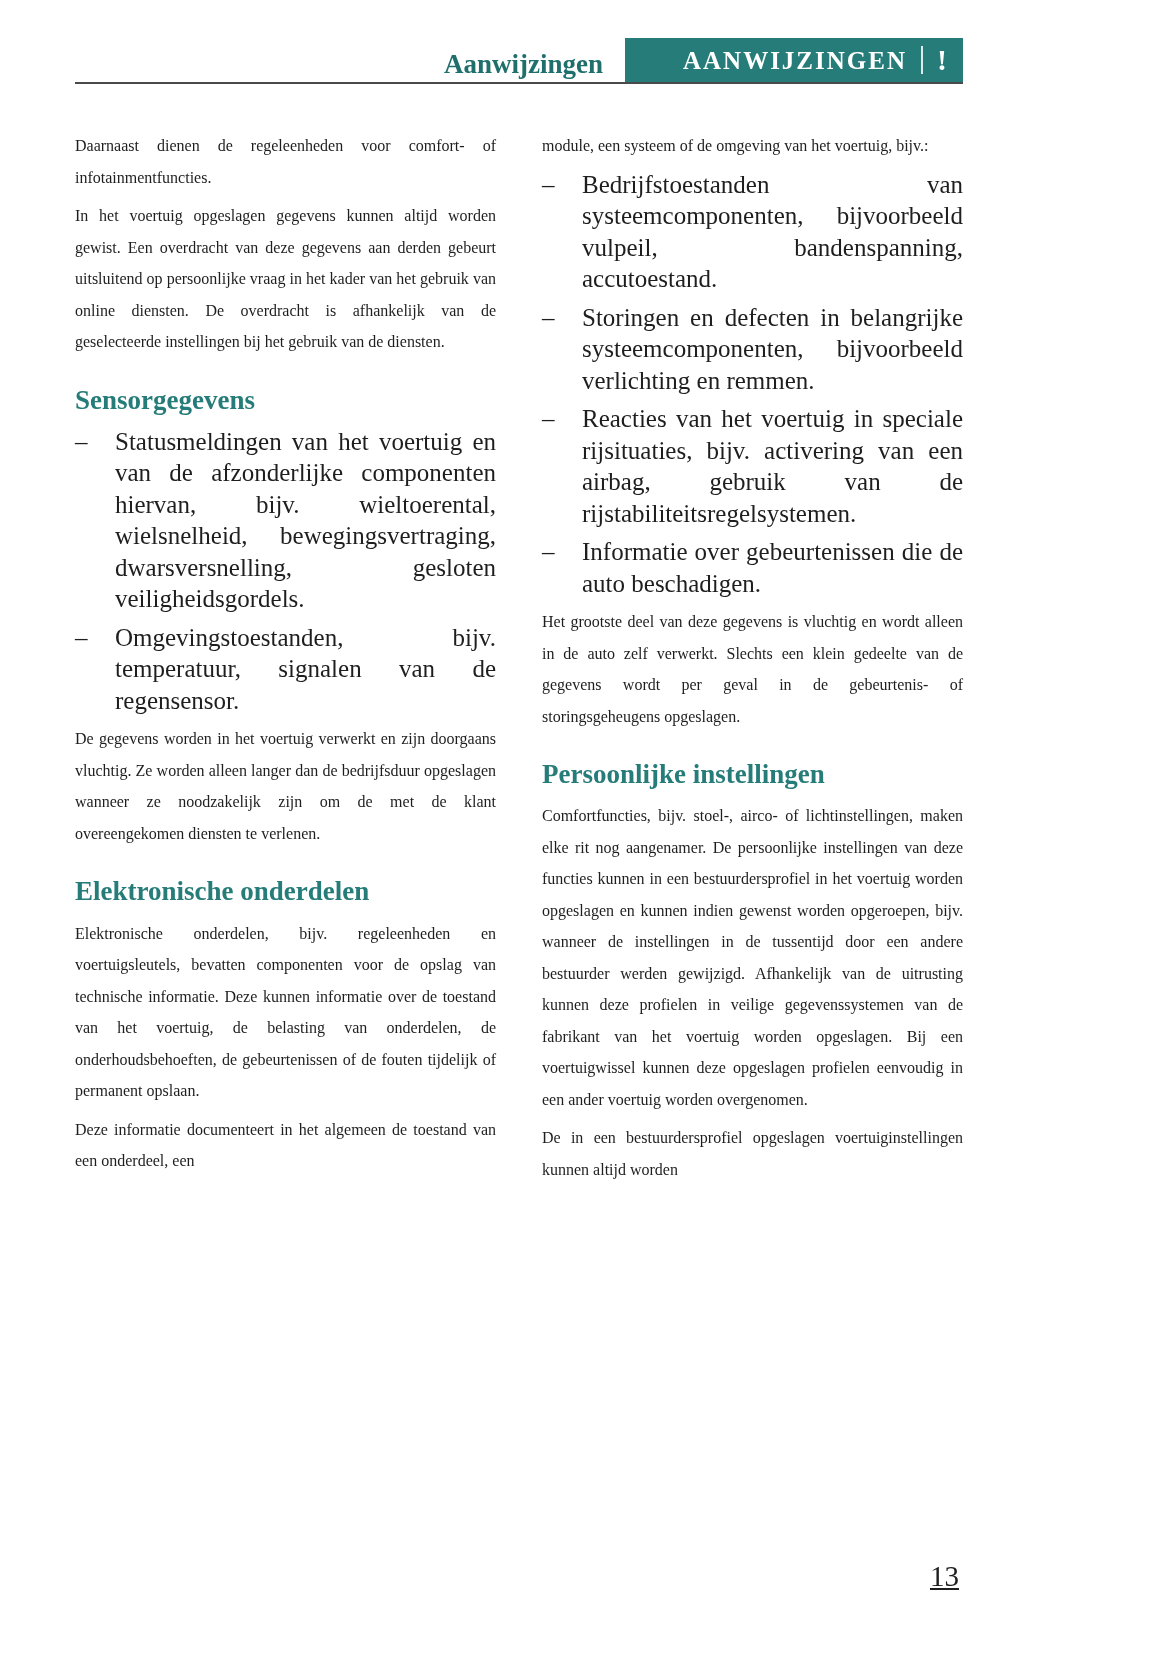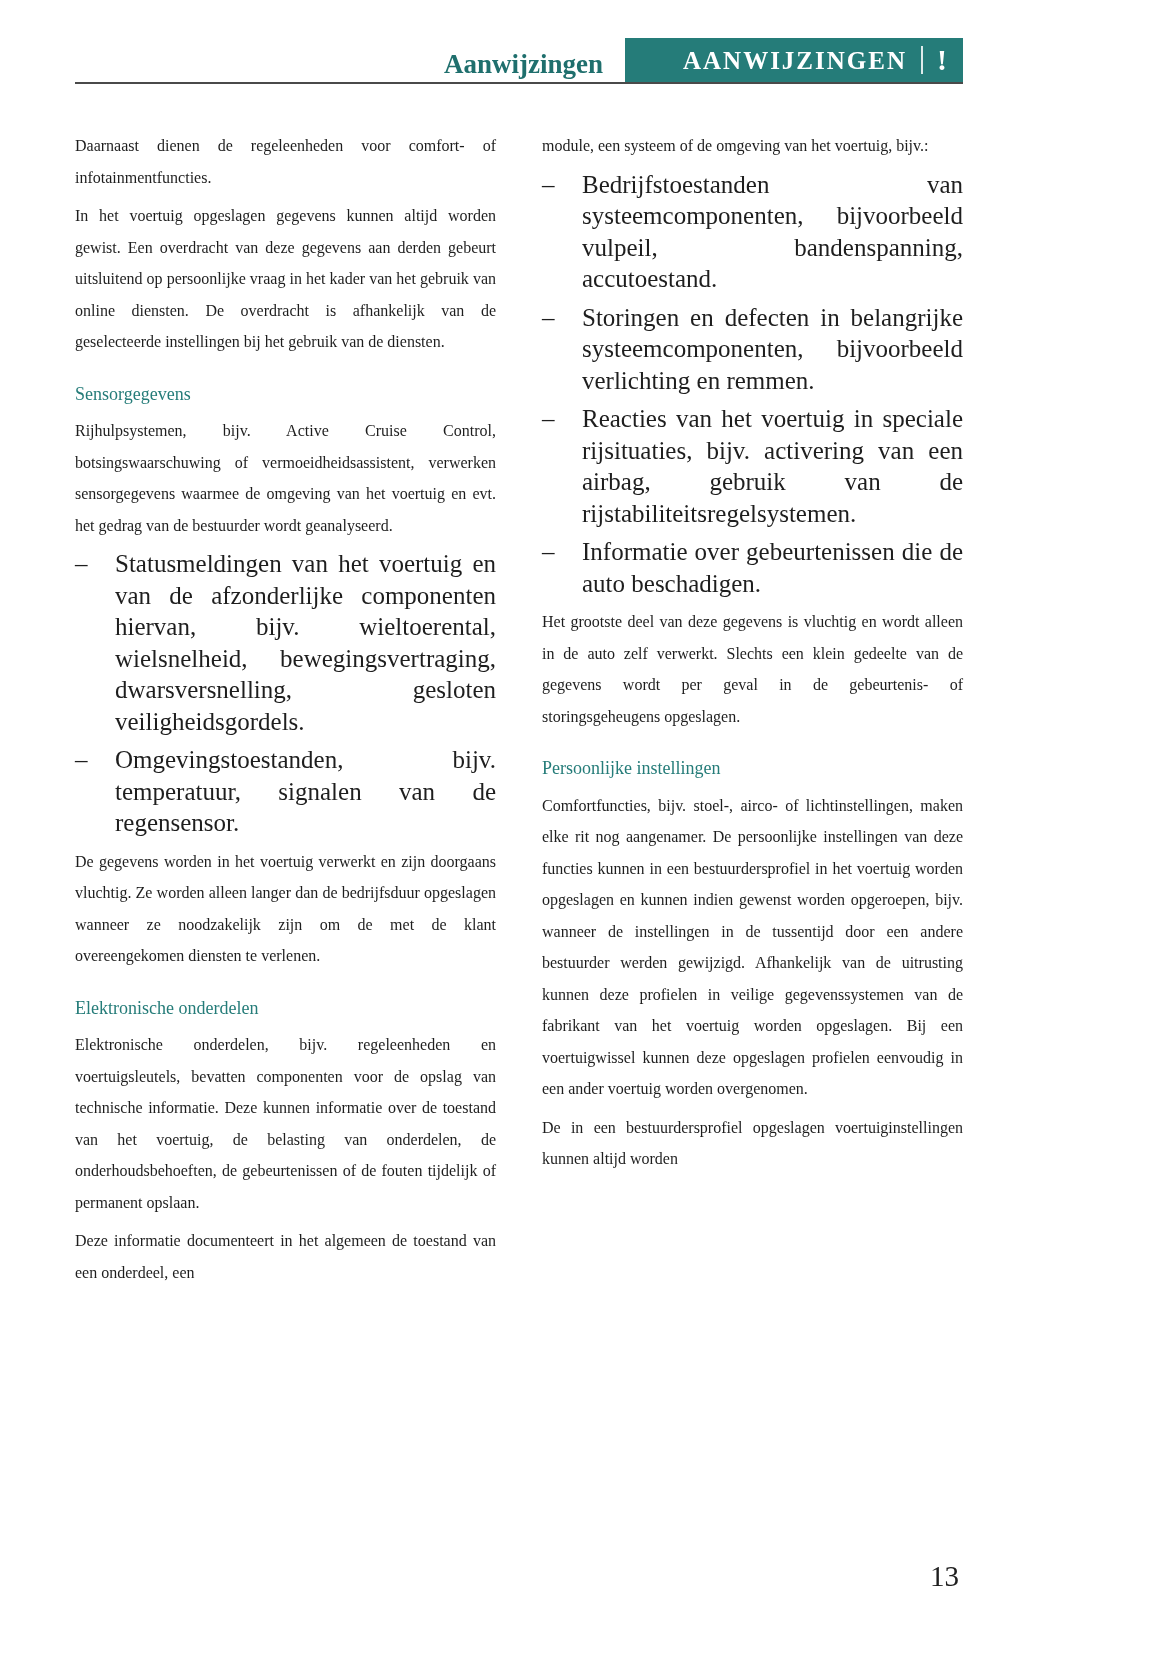--- a/index.html
+++ b/index.html
@@ -69,23 +69,23 @@
   }
   .col { flex: 1 1 0; min-width: 0; }
   .para {
     font-size: 16px;
     line-height: 31.5px;
     text-align: justify;
     hyphens: auto;
     margin-bottom: 7px;
   }
   .heading {
-    font-size: 18px;
+    font-size: 27px;
     line-height: 1.2;
-    font-weight: normal;
+    font-weight: bold;
     color: #257c79;
     margin-top: 26px;
     margin-bottom: 10px;
   }
   .bullet {
     display: flex;
     margin-bottom: 7px;
   }
   .bullet .dash {
     flex: 0 0 40px;
@@ -99,20 +99,21 @@
     text-align: justify;
     hyphens: auto;
   }
   
   .page-number {
     position: absolute;
     right: 79px;
     bottom: 60px;
     font-size: 29px;
     color: #1e1e1e;
+    text-decoration: underline;
   }
 </style>
 </head>
 <body>
 
 <div class="page">
 
   <header class="page-header">
     <span class="running-title">Aanwijzingen</span>
     <div class="chapter-tab">
@@ -122,21 +123,20 @@
     </div>
   </header>
 
   <div class="columns">
 
     <div class="col">
       <p class="para">Daarnaast dienen de regeleenheden voor comfort- of infotainmentfuncties.</p>
       <p class="para">In het voertuig opgeslagen gegevens kunnen altijd worden gewist. Een overdracht van deze gegevens aan derden gebeurt uitsluitend op persoonlijke vraag in het kader van het gebruik van online diensten. De overdracht is afhankelijk van de geselecteerde instellingen bij het gebruik van de diensten.</p>
 
       <h2 class="heading">Sensorgegevens</h2>
-      <p class="para">Rijhulpsystemen, bijv. Active Cruise Control, botsingswaarschuwing of vermoeidheidsassistent, verwerken sensorgegevens waarmee de omgeving van het voertuig en evt. het gedrag van de bestuurder wordt geanalyseerd.</p>
 
       <div class="bullet">
         <span class="dash">–</span>
         <span class="btext">Statusmeldingen van het voertuig en van de afzonderlijke componenten hiervan, bijv. wieltoerental, wielsnelheid, bewegingsvertraging, dwarsversnelling, gesloten veiligheidsgordels.</span>
       </div>
       <div class="bullet">
         <span class="dash">–</span>
         <span class="btext">Omgevingstoestanden, bijv. temperatuur, signalen van de regensensor.</span>
       </div>
 

